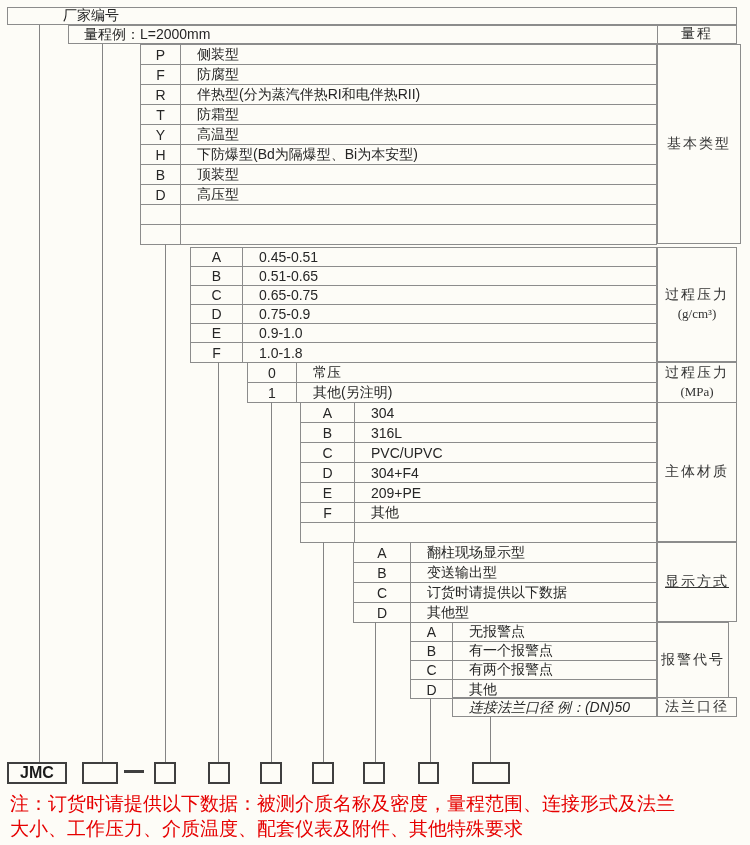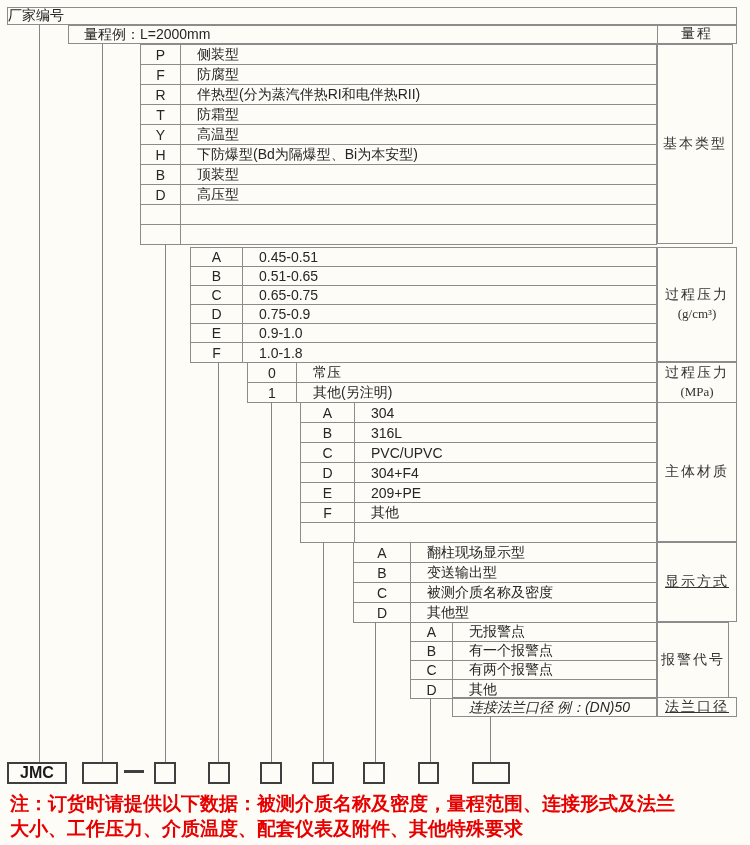--- a/index.html
+++ b/index.html
@@ -23,29 +23,29 @@
     box-sizing:border-box;border-right:1px solid #8c8c8c;
     display:flex;align-items:center;justify-content:center;font-size:14px;
   }
   .t-desc{flex:1;display:flex;align-items:center;padding-left:16px;font-size:14px;white-space:nowrap;overflow:hidden;}
   .vline{position:absolute;width:1px;background:#848484;}
   .mbox{position:absolute;height:22px;border:2px solid #3f3f3f;box-sizing:border-box;background:transparent;}
   .mbox.prefix{display:flex;align-items:center;justify-content:center;font-weight:bold;font-size:16px;color:#1a1a1a;}
   .dash{position:absolute;background:#3f3f3f;}
   .note{
     position:absolute;left:10px;top:791px;width:736px;
-    color:#e60000;font-weight:bold;font-size:19px;line-height:25px;white-space:nowrap;
+    color:#e60000;font-weight:normal;font-size:19px;line-height:25px;white-space:nowrap;
   }
 </style>
 </head>
 <body>
 
 <div class="canvas">
 
-  <div class="box hbox" style="left:7px;top:7px;width:730px;height:18px;">
+  <div class="box hbox" style="left:7px;top:7px;width:730px;height:18px;padding-left:55px;">
     <span>厂家编号</span>
   </div>
 
   <div class="box hbox" style="left:68px;top:25px;width:669px;height:19px;padding-left:15px;">
     <span>量程例：L=2000mm</span>
   </div>
   <div class="label-cell" style="left:657px;top:25px;width:80px;height:19px;">
     <span>量程</span>
   </div>
 
@@ -84,21 +84,21 @@
       </div>
       <div class="t-row" style="height: 20px;">
         <div class="t-code" style="width: 40px;"></div>
         <div class="t-desc"></div>
       </div>
       <div class="t-row" style="height: 20px;">
         <div class="t-code" style="width: 40px;"></div>
         <div class="t-desc"></div>
       </div>
     </div>
-  <div class="label-cell" style="left:657px;top:44px;width:76px;height:200px;">
+  <div class="label-cell" style="left:657px;top:44px;width:84px;height:200px;">
     <span>基本类型</span>
   </div>
 
   <div class="section" style="left:190px;top:247px;width:467px;height:116px;">
       <div class="t-row" style="height: 19px;">
         <div class="t-code" style="width: 52px;">A</div>
         <div class="t-desc">0.45-0.51</div>
       </div>
       <div class="t-row" style="height: 19px;">
         <div class="t-code" style="width: 52px;">B</div>
@@ -179,21 +179,21 @@
       <div class="t-row" style="height: 20px;">
         <div class="t-code" style="width: 57px;">A</div>
         <div class="t-desc">翻柱现场显示型</div>
       </div>
       <div class="t-row" style="height: 20px;">
         <div class="t-code" style="width: 57px;">B</div>
         <div class="t-desc">变送输出型</div>
       </div>
       <div class="t-row" style="height: 20px;">
         <div class="t-code" style="width: 57px;">C</div>
-        <div class="t-desc">被测介质名称及密度</div>
+        <div class="t-desc">订货时请提供以下数据</div>
       </div>
       <div class="t-row" style="height: 20px;">
         <div class="t-code" style="width: 57px;">D</div>
         <div class="t-desc">其他型</div>
       </div>
     </div>
   <div class="label-cell" style="left:657px;top:542px;width:80px;height:80px;text-decoration:underline;">
     <span>显示方式</span>
   </div>
 
@@ -217,21 +217,21 @@
     </div>
   <div class="label-cell" style="left:657px;top:622px;width:72px;height:76px;">
     <span>报警代号</span>
   </div>
 
   <div class="section" style="left:452px;top:697px;width:205px;height:20px;">
       <div class="t-row" style="height: 19px; font-style: italic;">
         <div class="t-desc">连接法兰口径 例：(DN)50</div>
       </div>
     </div>
-  <div class="label-cell" style="left:657px;top:697px;width:80px;height:20px;text-decoration:underline;">
+  <div class="label-cell" style="left:657px;top:697px;width:80px;height:20px;">
     <span>法兰口径</span>
   </div>
 
   <div class="vline" style="left:39px;top:25px;height:737px;"></div>
   <div class="vline" style="left:102px;top:44px;height:718px;"></div>
   <div class="vline" style="left:165px;top:244px;height:518px;"></div>
   <div class="vline" style="left:218px;top:362px;height:400px;"></div>
   <div class="vline" style="left:271px;top:402px;height:360px;"></div>
   <div class="vline" style="left:323px;top:542px;height:220px;"></div>
   <div class="vline" style="left:375px;top:622px;height:140px;"></div>

